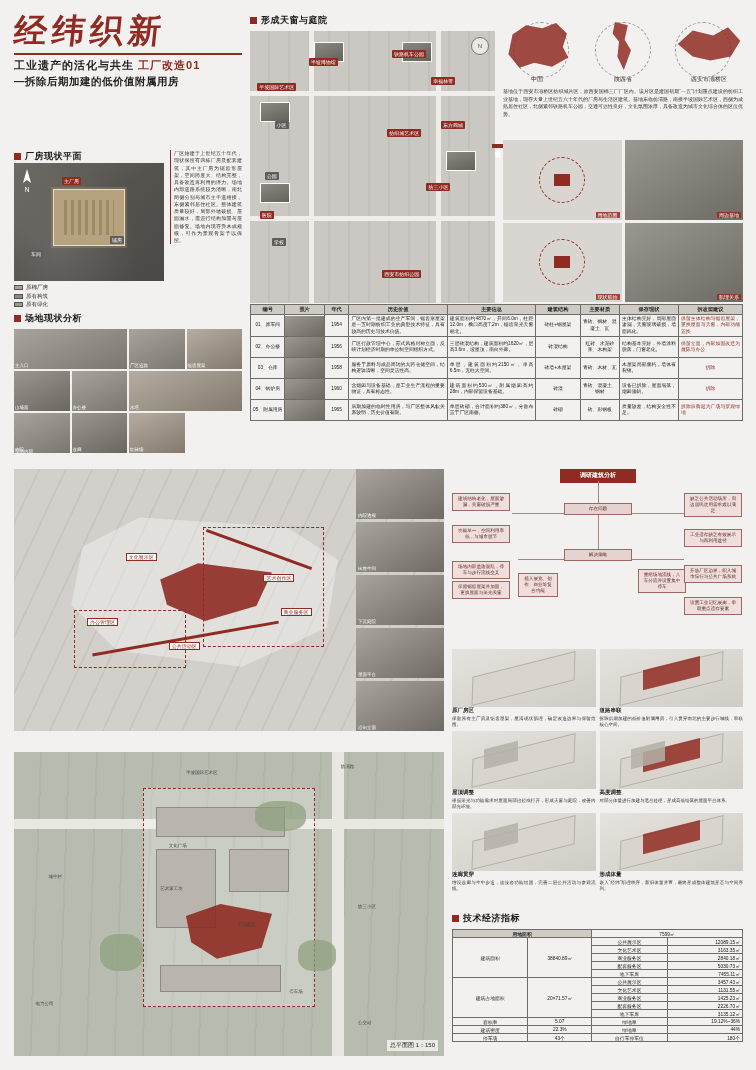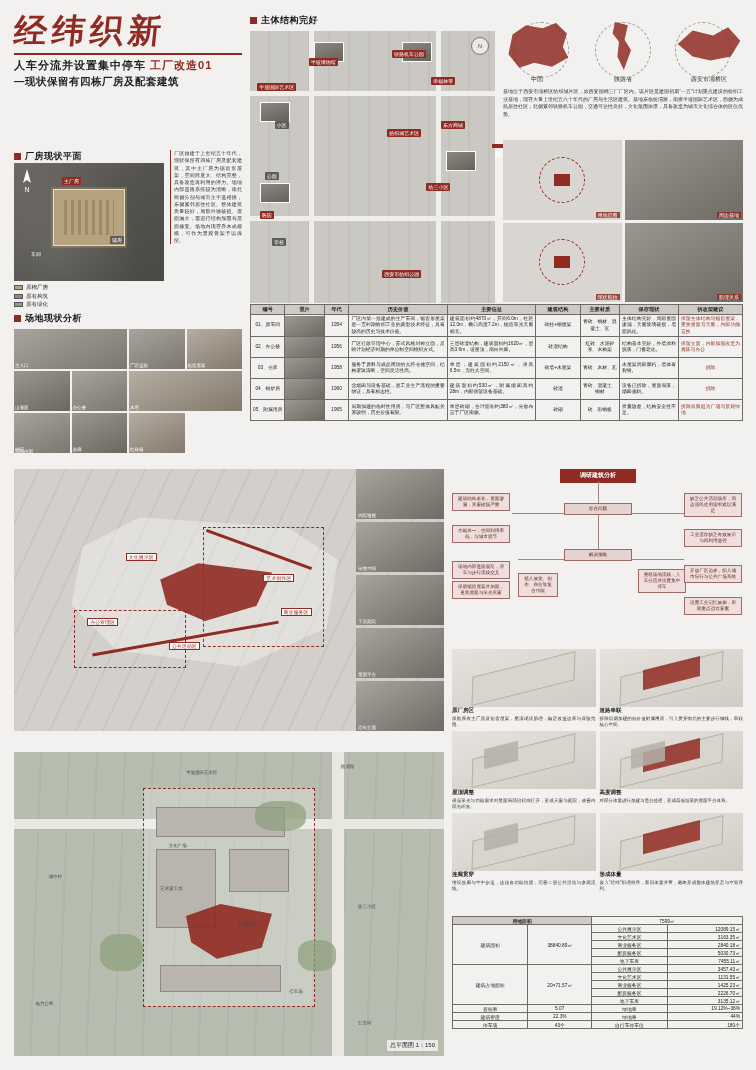--- a/index.html
+++ b/index.html
@@ -274,24 +274,24 @@
 </style>
 </head>
 <body>
 
 <div class="board">
 
   <div class="titleblock">
     <div class="logo-cn">经纬织新</div>
     <div class="title-rule"></div>
     <div class="sub1">
-      <span>人车分流并设置集中停车</span>
+      <span>工业遗产的活化与共生</span>
       <span class="red">工厂改造01</span>
     </div>
-    <div class="sub2">—现状保留有四栋厂房及配套建筑</div>
+    <div class="sub2">—拆除后期加建的低价值附属用房</div>
   </div>
 
   <div class="panel" id="plan">
     <div class="sec-title">
       <span class="sq"></span>
       <span>厂房现状平面</span>
     </div>
     <div class="ph imgbox">
       <div class="northarrow">
         <svg width="12" height="16" viewBox="0 0 12 16">
@@ -320,21 +320,21 @@
     </div>
   </div>
 
   <div class="panel" id="plan-text">
     <div class="t">厂区始建于上世纪五十年代，现状保留有四栋厂房及配套建筑，其中主厂房为锯齿形屋架，空间跨度大、结构完整，具备改造再利用的潜力。场地内部道路系统较为清晰，南北两侧分别与城市主干道相接，东侧紧邻居住社区。整体建筑质量较好，局部外墙破损、屋面漏水，需进行结构加固与屋面修复。场地内现存乔木成规模，可作为景观骨架予以保留。</div>
   </div>
 
   <div class="panel" id="locmap">
     <div class="sec-title">
       <span class="sq"></span>
-      <span>主体结构完好</span>
+      <span>形成天窗与庭院</span>
     </div>
     <div class="map">
       <div class="road-h" style="top:22%"></div>
       <div class="road-h" style="top:68%"></div>
       <div class="road-v" style="left:24%"></div>
       <div class="road-v" style="left:76%"></div>
       <div class="compass">N</div>
       <div class="mthumb" style="left:26%;top:4%"></div>
       <div class="mthumb" style="left:62%;top:4%"></div>
       <div class="mthumb" style="left:4%;top:26%"></div>
@@ -657,20 +657,24 @@
       <div class="rlab" style="left:64%;top:78%">停车场</div>
       <div class="rlab" style="left:5%;top:82%">电力公司</div>
       <div class="rlab" style="left:8%;top:40%">城中村</div>
       <div class="rlab" style="left:80%;top:50%">纺三小区</div>
       <div class="rlab" style="left:80%;top:88%">公交站</div>
       <div class="scale">总平面图  1：150</div>
     </div>
   </div>
 
   <div class="panel" id="econ">
+    <div class="sec-title">
+      <span class="sq"></span>
+      <span>技术经济指标</span>
+    </div>
     <table class="econ">
       <tbody>
           <tr>
         <td class="h" colspan="2">用地面积</td>
         <td class="c" colspan="2">7599㎡</td>
       </tr>
       <tr>
         <td class="c" rowspan="5" style="width:26%">建筑面积</td>
         <td class="c" rowspan="5" style="width:22%">38840.89㎡</td>
         <td class="c">公共展示区</td>

